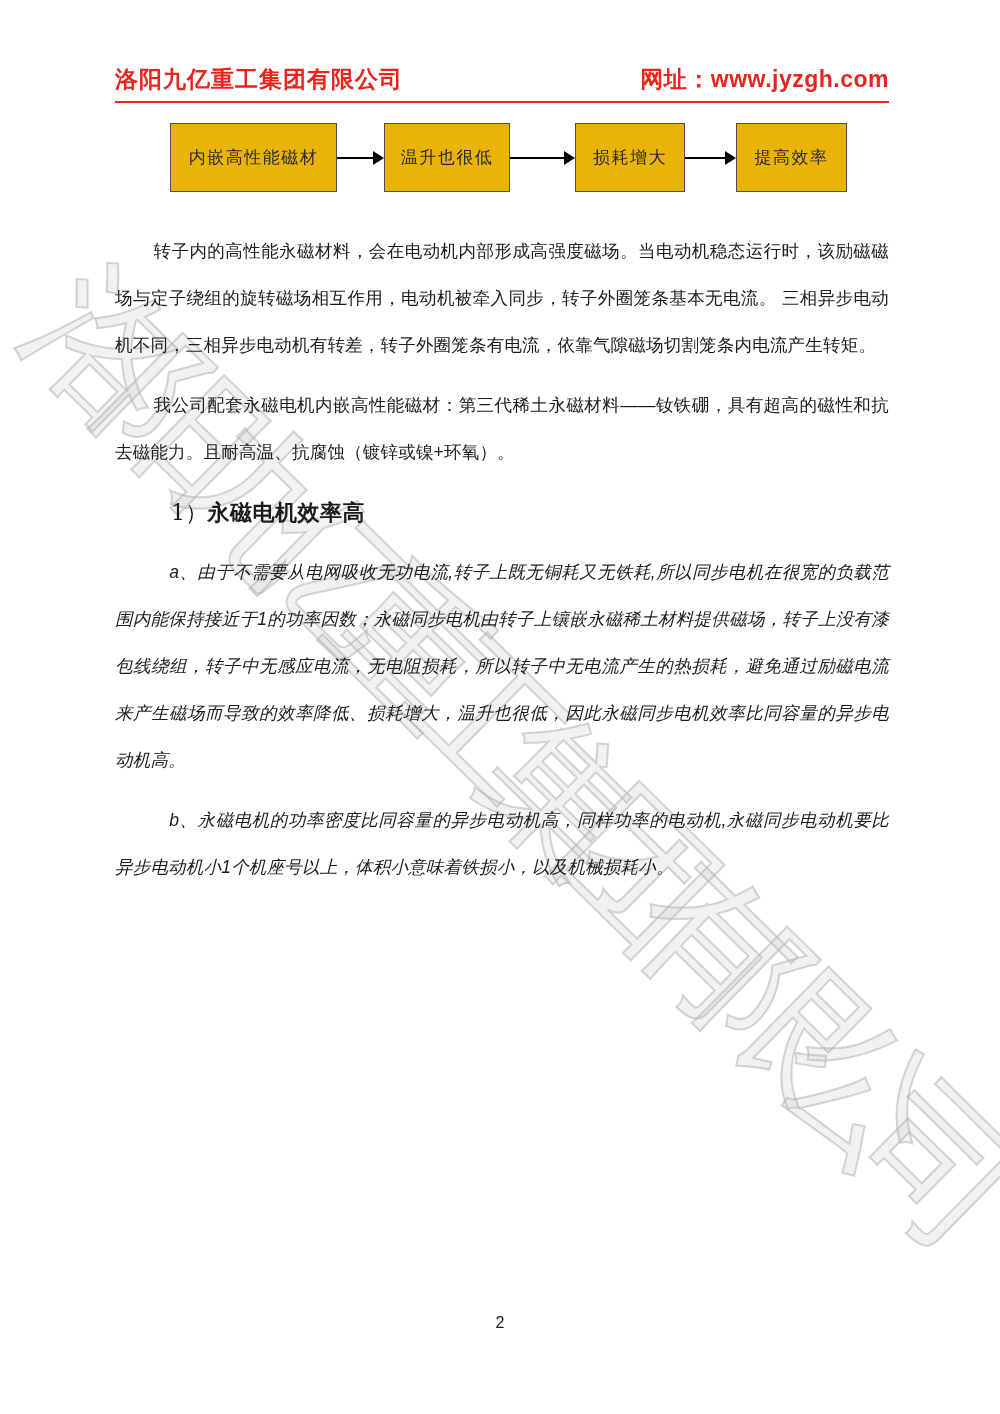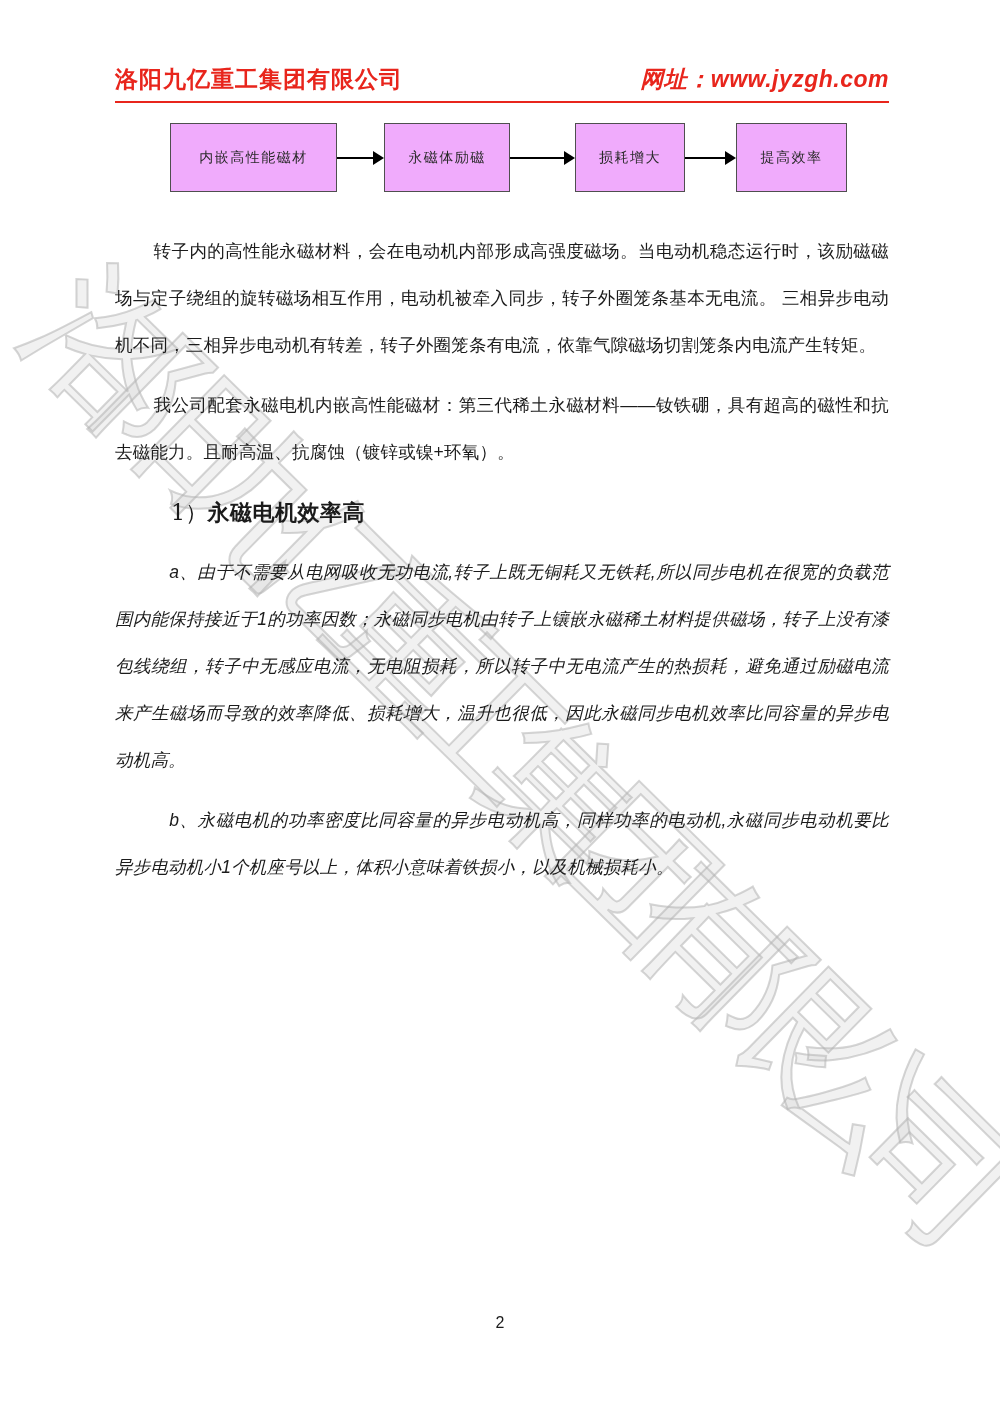--- a/index.html
+++ b/index.html
@@ -43,41 +43,41 @@
     justify-content: space-between;
     align-items: flex-end;
     padding-bottom: 6px;
     border-bottom: 2px solid #e8251c;
     color: #e8251c;
     font-size: 23px;
     font-weight: 700;
     letter-spacing: 1px;
     z-index: 2;
   }
-  .header .website { letter-spacing: 0.5px; font-style: italic; }
+  .header .website { letter-spacing: 0.5px; }
 
   
   .flowchart {
     position: absolute;
     left: 170px;
     top: 122px;
     height: 71px;
     display: flex;
     align-items: center;
     z-index: 2;
   }
   .fbox {
     height: 69px;
     border: 1px solid #4f4f4f;
-    background: #f0abfc;
+    background: #eab308;
     display: flex;
     align-items: center;
     justify-content: center;
     font-family: "DejaVu Serif", serif;
-    font-size: 14px;
+    font-size: 17px;
     letter-spacing: 1.5px;
     color: #2a2a2a;
   }
   .b1 { width: 167px; }
   .b2 { width: 126px; }
   .b3 { width: 110px; }
   .b4 { width: 111px; }
   .farrow {
     position: relative;
     height: 2px;
@@ -141,21 +141,21 @@
   <div class="watermark">洛阳九亿重工集团有限公司</div>
 
   <div class="header">
     <span class="company">洛阳九亿重工集团有限公司</span>
     <span class="website">网址：www.jyzgh.com</span>
   </div>
 
   <div class="flowchart">
     <div class="fbox b1">内嵌高性能磁材</div>
     <div class="farrow a1"></div>
-    <div class="fbox b2">永磁体励磁</div>
+    <div class="fbox b2">温升也很低</div>
     <div class="farrow a2"></div>
     <div class="fbox b3">损耗增大</div>
     <div class="farrow a3"></div>
     <div class="fbox b4">提高效率</div>
   </div>
 
   <div class="content">
     <p>转子内的高性能永磁材料，会在电动机内部形成高强度磁场。当电动机稳态运行时，该励磁磁场与定子绕组的旋转磁场相互作用，电动机被牵入同步，转子外圈笼条基本无电流。 三相异步电动机不同，三相异步电动机有转差，转子外圈笼条有电流，依靠气隙磁场切割笼条内电流产生转矩。</p>
     <p>我公司配套永磁电机内嵌高性能磁材：第三代稀土永磁材料——钕铁硼，具有超高的磁性和抗去磁能力。且耐高温、抗腐蚀（镀锌或镍+环氧）。</p>
     <p class="heading"><span class="hnum">1）</span><strong>永磁电机效率高</strong></p>

